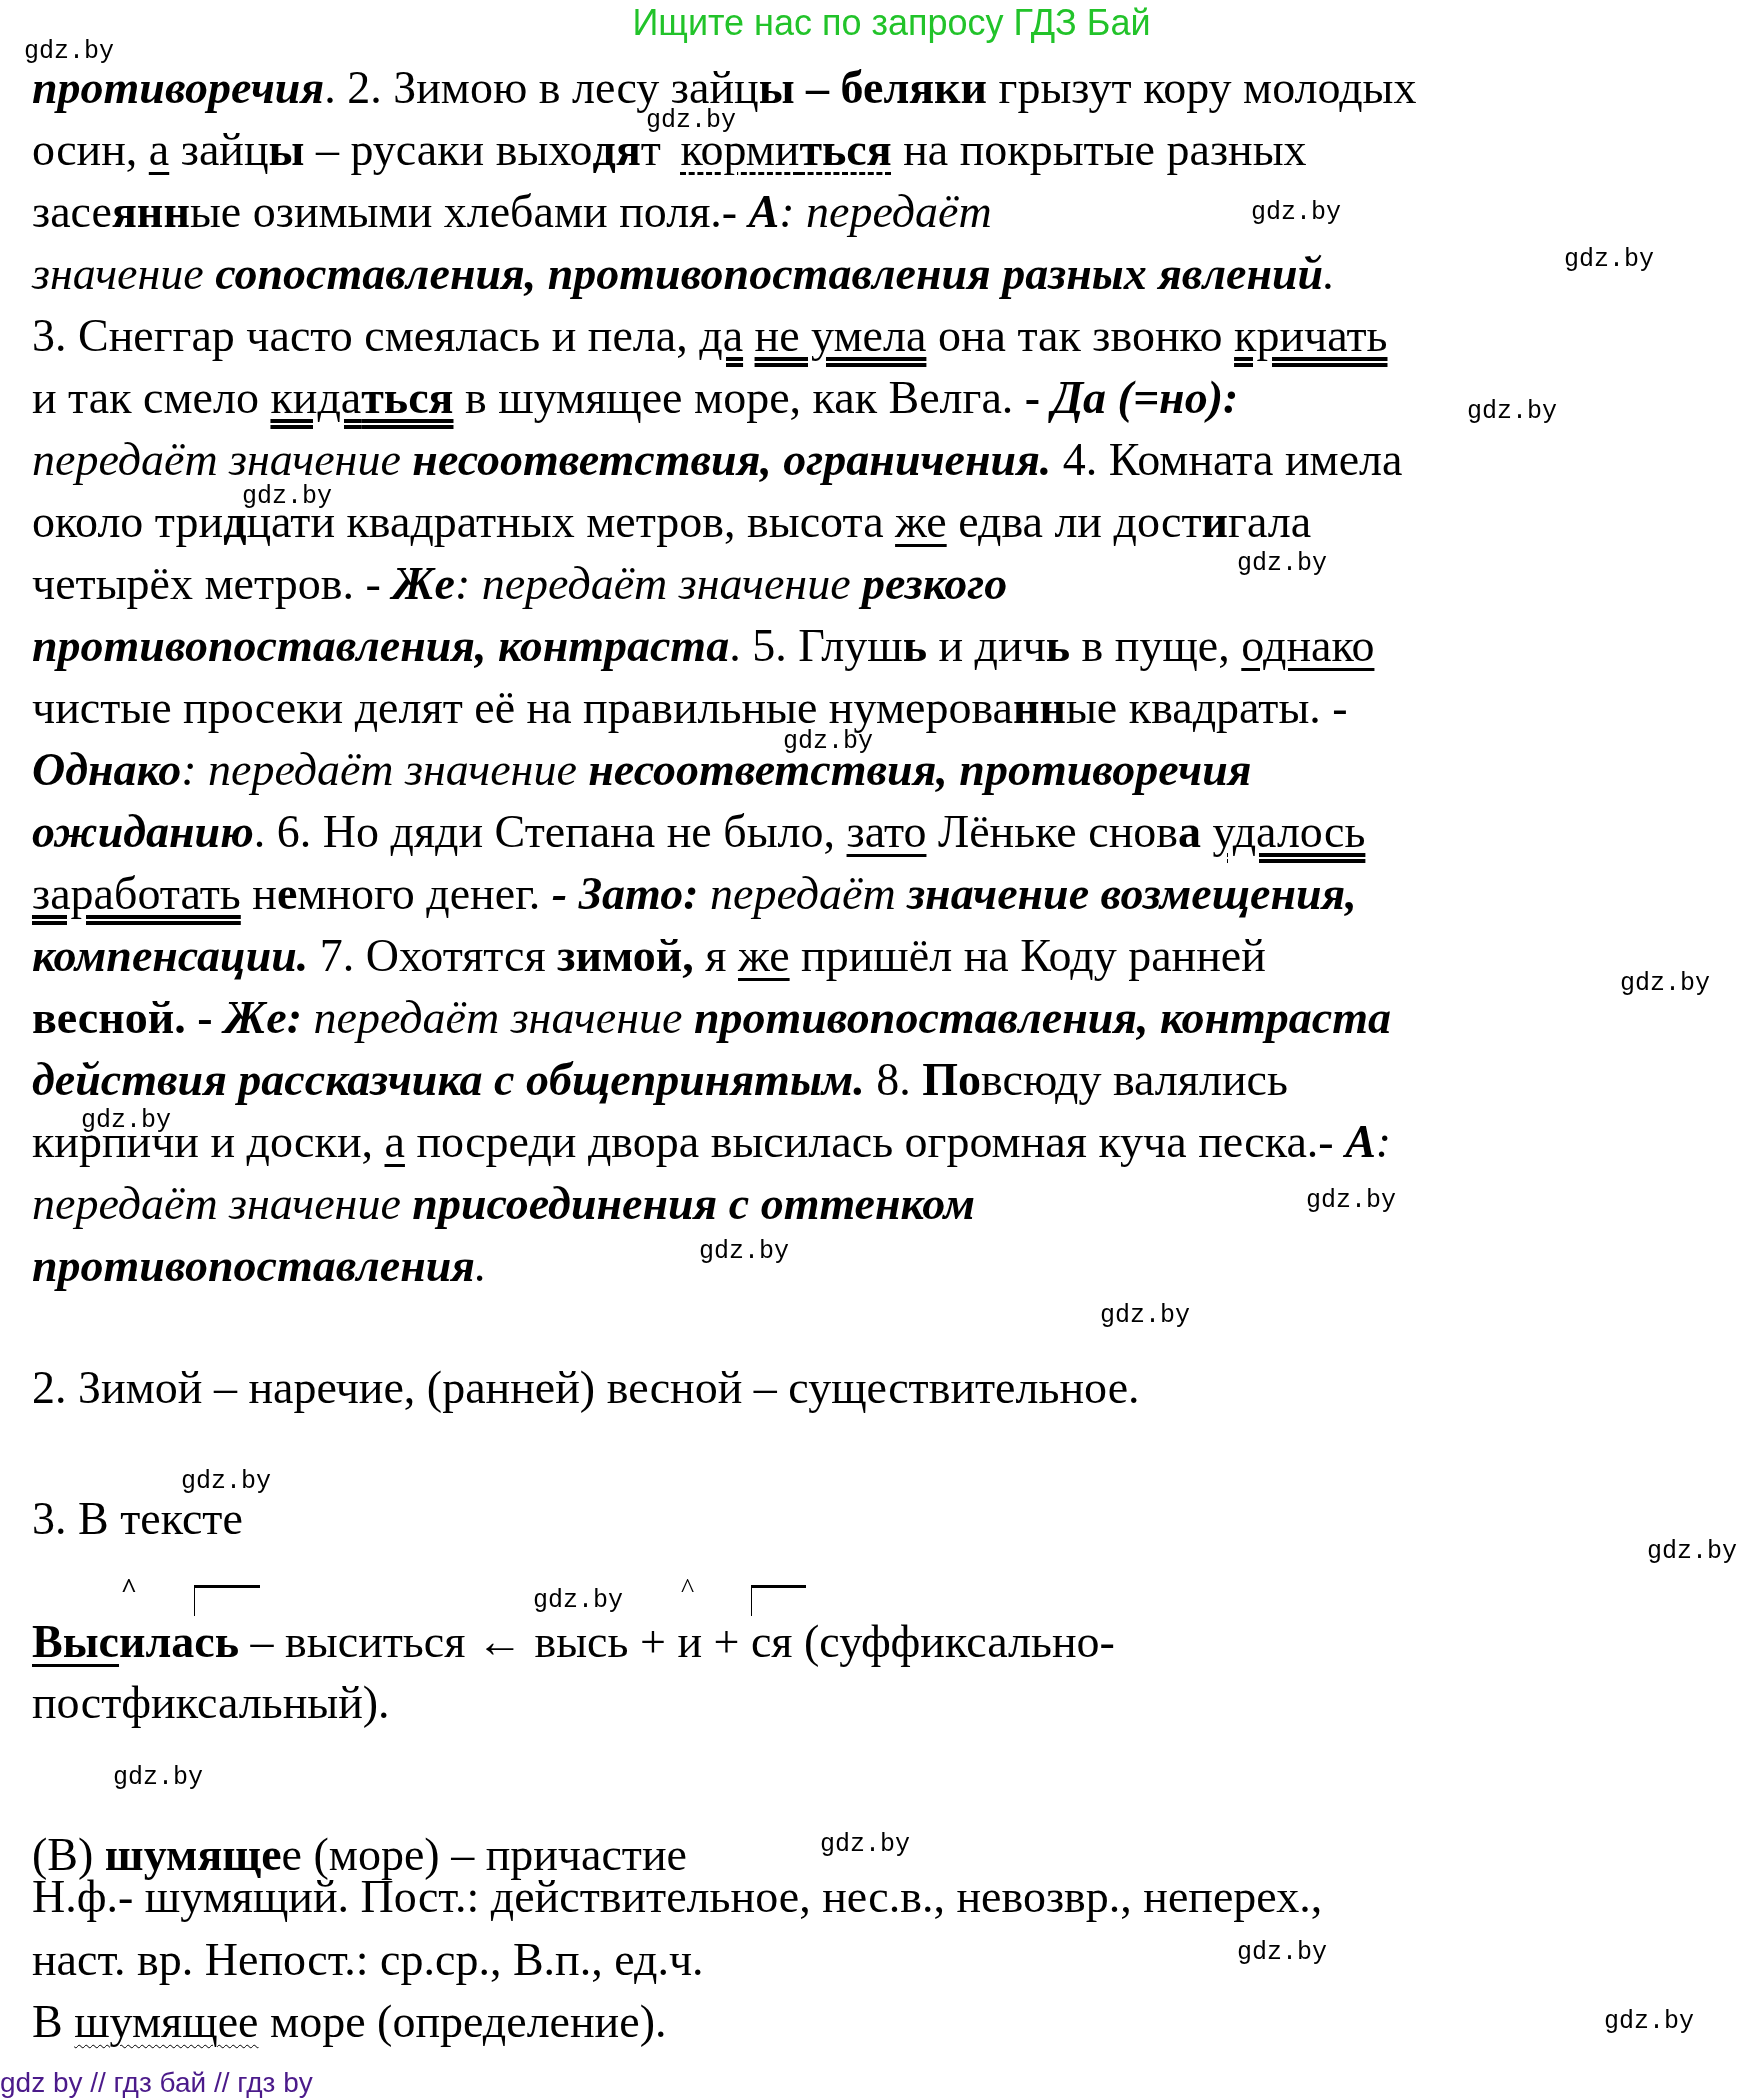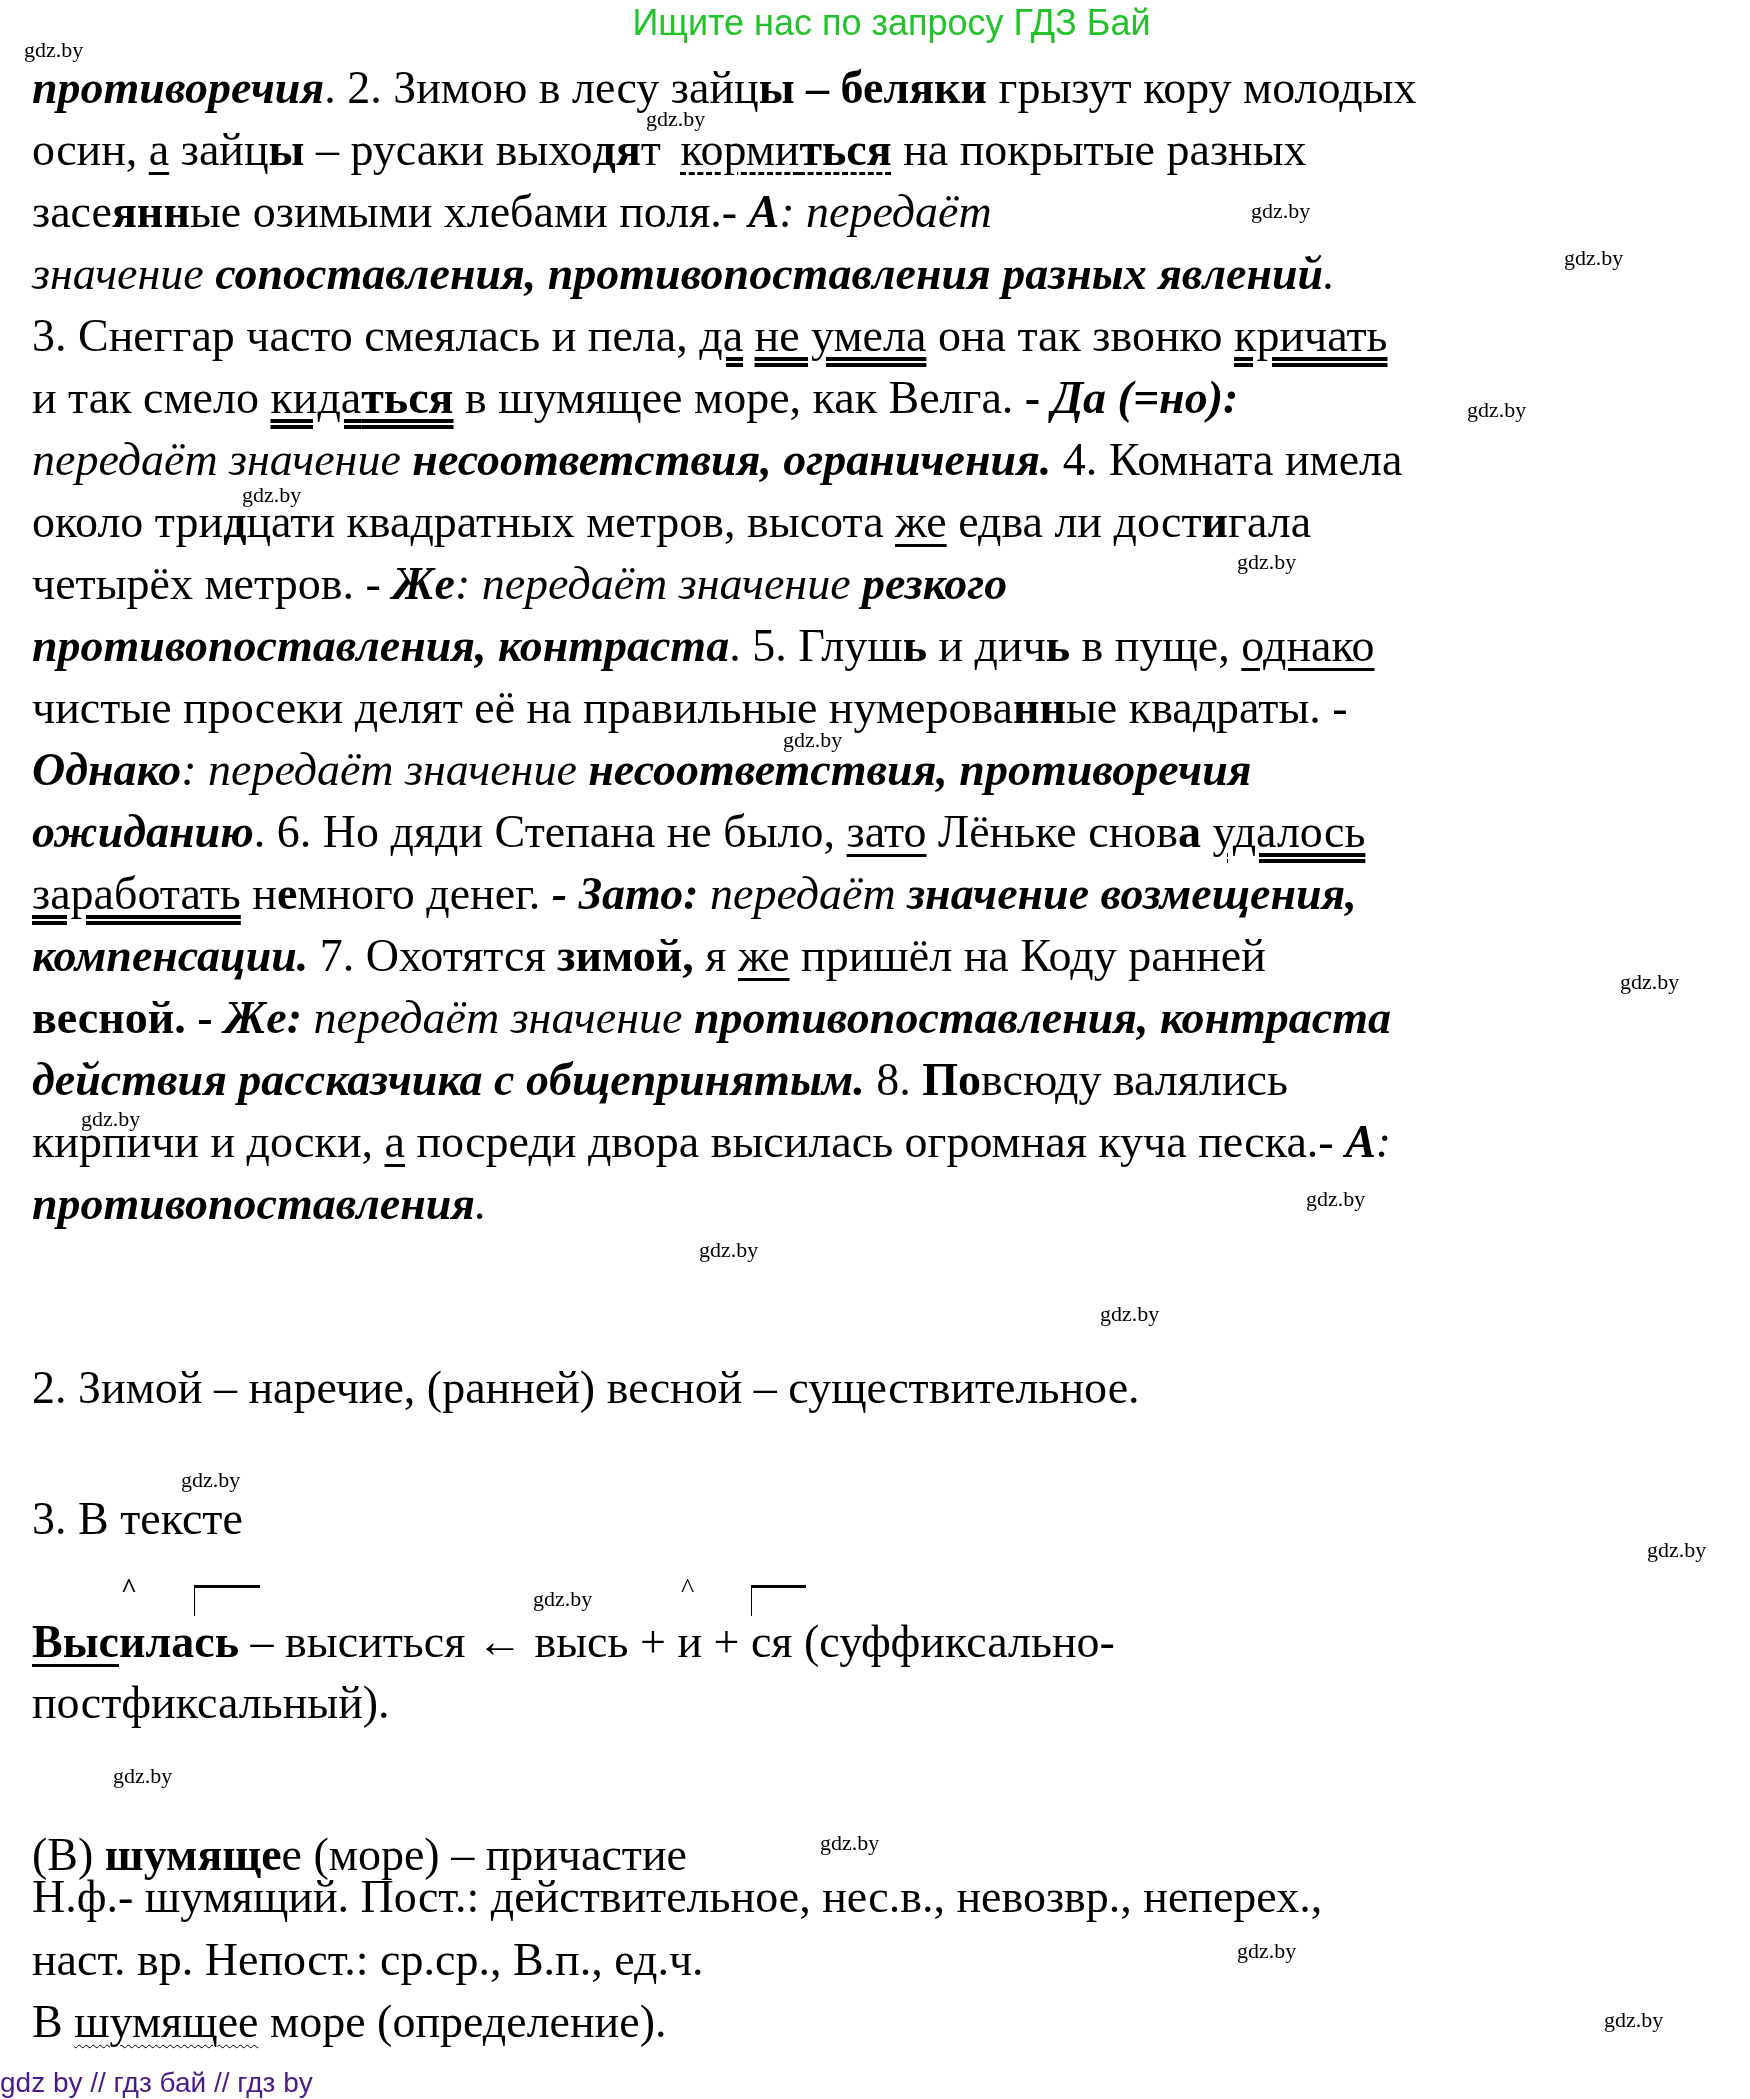--- a/index.html
+++ b/index.html
@@ -1,20 +1,20 @@
 <!DOCTYPE html>
 <html style="font-size:14.8px"><head>
 <meta charset="utf-8">
 <style>
   html, body { margin:0; padding:0; background:#fff; }
   body { width:1751px; height:2100px; position:relative; overflow:hidden;
          font-family:"Liberation Serif", serif; color:#000; }
   .banner { position:absolute; top:1.8px; left:16px; width:100%; text-align:center;
             font-family:"Liberation Sans", sans-serif; font-size:36px; color:#22c32a; }
-  .wm { position:absolute; font-family:Liberation Serif, serif; font-size:22px; color:#000; }
+  .wm { position:absolute; font-family:Liberation Mono, monospace; font-size:25px; color:#000; }
   .body { position:absolute; left:32px; top:57px; width:1689px;
           font-size:46px; line-height:62px; }
   .line { white-space:nowrap; height:62px; }
   .b { font-weight:bold; }
   .i { font-style:italic; }
   .bi { font-weight:bold; font-style:italic; }
   .u1 { text-decoration:underline; text-decoration-thickness:2.8px; text-underline-offset:7.4px; }
   .u2 { text-decoration:underline double; text-underline-offset:5.5px;margin-top:12px; }
   .ud { text-decoration:underline dashed; text-decoration-thickness:2.8px; text-underline-offset:7.4px;margin-left:8px; }
   .uw { text-decoration:underline wavy; text-decoration-thickness:0.9px; text-underline-offset:7.4px; }
@@ -100,20 +100,23 @@
   <div class="line">
     <span class="b">весной. - </span><span class="bi">Же:</span><span class="i"> передаёт значение  </span><span class="bi">противопоставления, контраста</span>
   </div>
   <div class="line">
     <span class="bi">действия рассказчика с общепринятым.</span><span> 8. </span><span class="b">По</span><span>всюду валялись</span>
   </div>
   <div class="line">
     <span>кирпичи и доски, </span><span class="u1">а</span><span> посреди двора высилась огромная куча песка.- </span><span class="bi">А</span><span class="i">:</span>
   </div>
   <div class="line">
+    <span class="i">передаёт значение </span><span class="bi">присоединения с оттенком</span>
+  </div>
+  <div class="line">
     <span class="bi">противопоставления</span><span class="i">.</span>
   </div>
 </div>
 
 <div class="sec" style="top:1357px;">2. Зимой – наречие, (ранней) весной – существительное.</div>
 
 <div class="sec" style="top:1488px;">3. В тексте</div>
 
 <div class="sec" style="top:1611px;">
   <span class="b u1">Выс</span><span class="b morph"><span class="hat" style="left:1.8px;">^</span><span>и</span></span><span class="b">ла</span><span class="b morph"><span class="post" style="width:65px;"></span><span>сь</span></span><span> – выситься ← высь + </span><span class="morph"><span class="hat" style="left:3.7px;">^</span><span>и</span></span><span> + </span><span class="morph"><span class="post" style="width:54px;"></span><span>ся</span></span><span> (суффиксально-</span>

